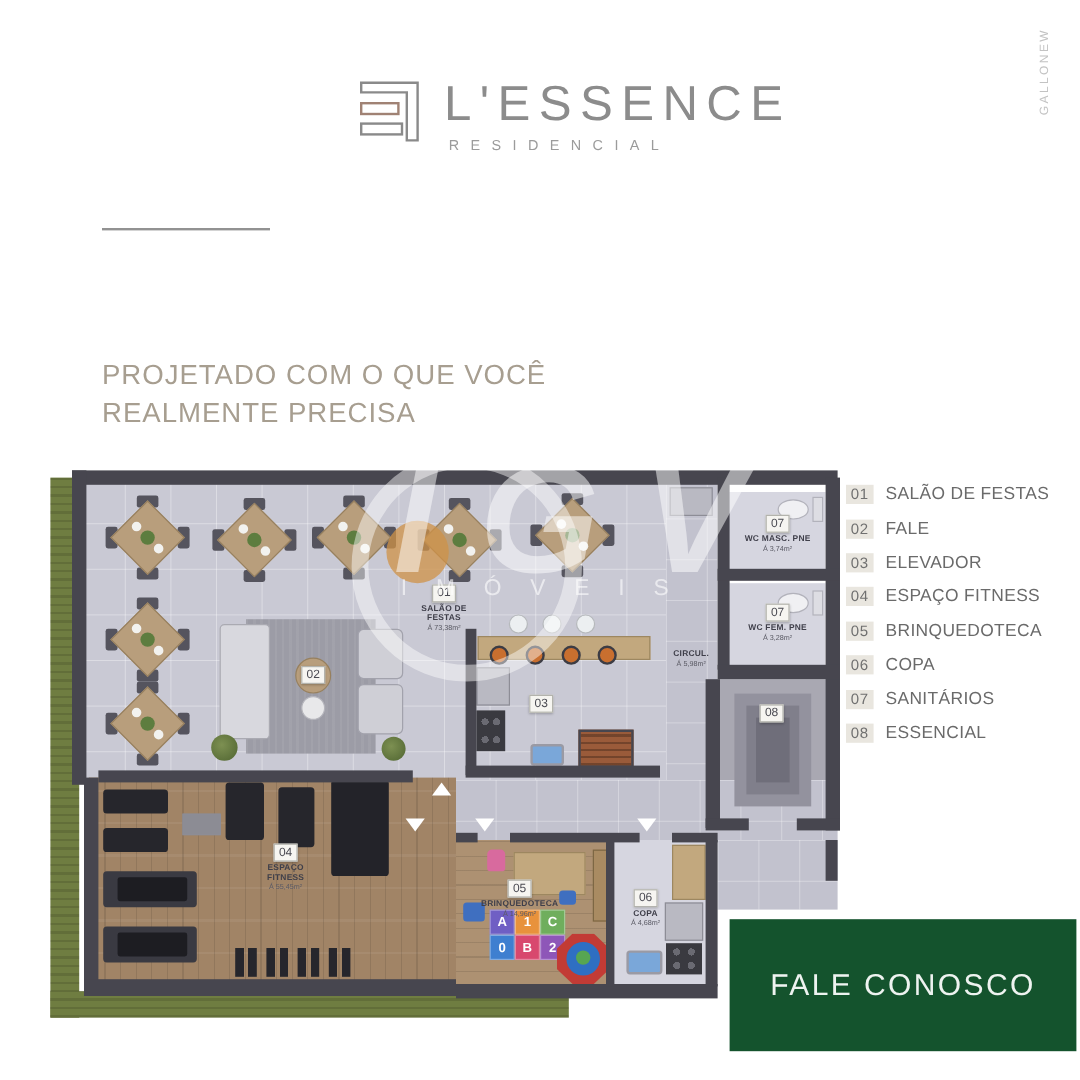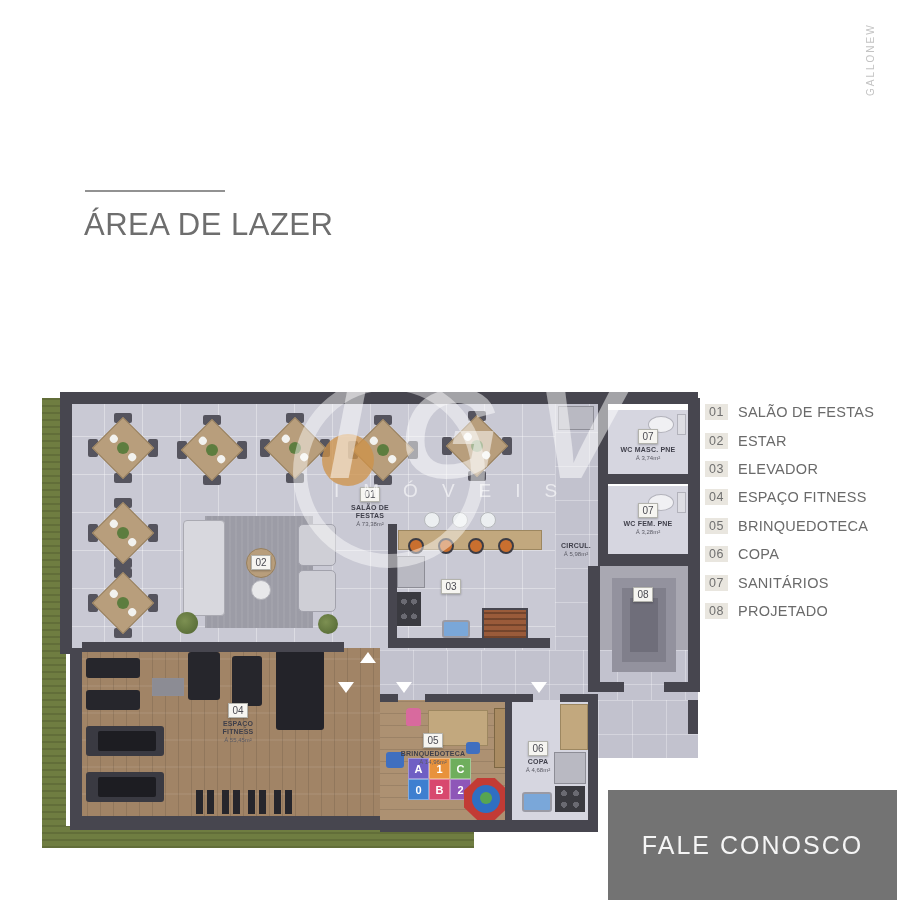--- a/index.html
+++ b/index.html
@@ -122,35 +122,47 @@
      letter-spacing:36px;line-height:1;font-style:italic;}
   .wm-word{left:334px;top:480px;font-size:19px;color:rgba(255,255,255,.6);letter-spacing:24px;}
 
   
   .legend{position:absolute;left:705px;top:398px;width:190px;}
   .legend-row{display:flex;align-items:center;height:28.4px;}
   .lg-chip{background:#e9e6df;color:#707070;font-size:12.5px;padding:1px 4px;margin-right:10px;letter-spacing:.5px;}
   .lg-label{font-size:14.5px;color:#6a6a6a;letter-spacing:.3px;white-space:nowrap;}
 
   
-  .cta{position:absolute;left:608px;top:790px;width:289px;height:110px;background:#737373;
+  .cta{position:absolute;left:608px;top:766px;width:289px;height:110px;background:#14532d;
      display:flex;flex-direction:column;align-items:center;justify-content:center;cursor:pointer;}
   .cta-line1{font-size:25px;color:rgba(255,255,255,.93);letter-spacing:2px;}
   .cta-line2{font-size:26px;color:#ffffff;font-weight:bold;letter-spacing:1.5px;margin-top:3px;}
 </style>
 </head>
 <body>
 
 <div id="page">
 
   <div class="side-credit">GALLONEW</div>
 
+  <div class="brand">
+    <svg class="brand-mark" viewBox="0 0 56 54">
+      <polygon points="3,3 50,3 50,51 41,51 41,11 3,11" fill="none" stroke="#8a8a8a" stroke-width="2"></polygon>
+      <rect x="3" y="20" width="31" height="9" fill="none" stroke="#a08274" stroke-width="2"></rect>
+      <rect x="3" y="37" width="34" height="9" fill="none" stroke="#8a8a8a" stroke-width="2"></rect>
+    </svg>
+    <div class="brand-text">
+      <div class="brand-name">L'ESSENCE</div>
+      <div class="brand-tagline">RESIDENCIAL</div>
+    </div>
+  </div>
 
   <div class="rule"></div>
-  <div class="h-line1">ÁREA DE LAZER</div>
+  <div class="h-sub">PROJETADO COM O QUE VOCÊ
+REALMENTE PRECISA</div>
 
   <div>
 
     <div class="abs grass" style="left:42px;top:398px;width:24px;height:450px;"></div>
     <div class="abs grass" style="left:42px;top:826px;width:432px;height:22px;"></div>
 
     <div class="abs tile" style="left:66px;top:398px;width:489px;height:252px;"></div>
     <div class="abs tile-dark" style="left:555px;top:398px;width:43px;height:302px;"></div>
     <div class="abs tile-light" style="left:607px;top:410px;width:81px;height:68px;"></div>
     <div class="abs tile-light" style="left:607px;top:486px;width:81px;height:72px;"></div>
@@ -374,21 +386,21 @@
   <div class="wm wm-letters">IGV</div>
   <div class="wm wm-word">IMÓVEIS</div>
 
   <div class="legend">
     <div class="legend-row">
       <span class="lg-chip">01</span>
       <span class="lg-label">SALÃO DE FESTAS</span>
     </div>
     <div class="legend-row">
       <span class="lg-chip">02</span>
-      <span class="lg-label">ESTAR</span>
+      <span class="lg-label">FALE</span>
     </div>
     <div class="legend-row">
       <span class="lg-chip">03</span>
       <span class="lg-label">ELEVADOR</span>
     </div>
     <div class="legend-row">
       <span class="lg-chip">04</span>
       <span class="lg-label">ESPAÇO FITNESS</span>
     </div>
     <div class="legend-row">
@@ -398,21 +410,21 @@
     <div class="legend-row">
       <span class="lg-chip">06</span>
       <span class="lg-label">COPA</span>
     </div>
     <div class="legend-row">
       <span class="lg-chip">07</span>
       <span class="lg-label">SANITÁRIOS</span>
     </div>
     <div class="legend-row">
       <span class="lg-chip">08</span>
-      <span class="lg-label">PROJETADO</span>
+      <span class="lg-label">ESSENCIAL</span>
     </div>
   </div>
 
   <div class="cta">
     <div class="cta-line1">FALE CONOSCO</div>
   </div>
 
 </div>
 
 </body></html>

